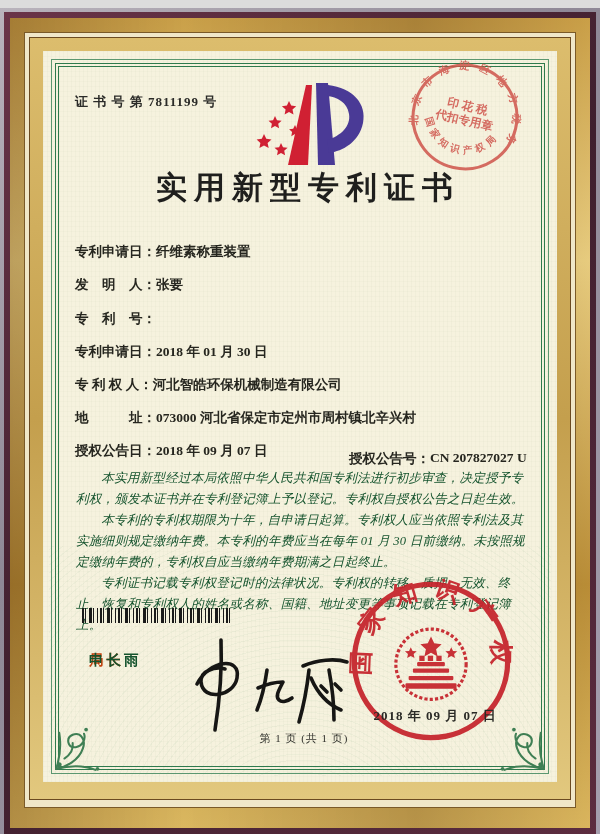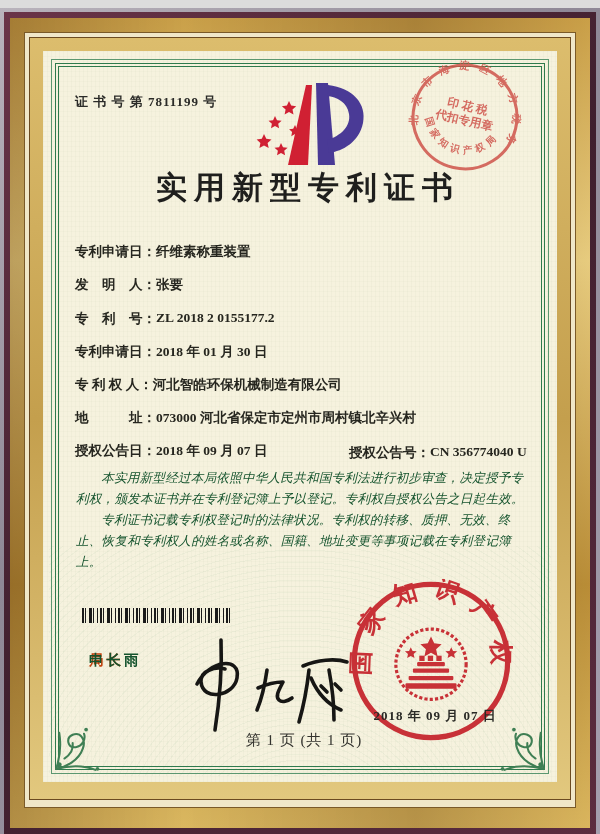--- a/index.html
+++ b/index.html
@@ -29,35 +29,35 @@
   .certno{position:absolute;left:32px;top:42px;font-size:13px;color:#2b2b28;letter-spacing:1px;font-weight:600;}
   .logo{position:absolute;left:207px;top:26px;width:120px;height:96px;}
   .taxstamp{position:absolute;left:366px;top:10px;width:112px;height:112px;transform:rotate(13deg);opacity:.85;}
   .title{position:absolute;left:16px;right:0;top:116px;text-align:center;font-size:31px;font-weight:bold;
          letter-spacing:7px;color:#1f1f1d;font-family:"DejaVu Serif","Liberation Serif",serif;}
   .fields{position:absolute;left:32px;right:26px;top:192px;font-size:13.5px;font-weight:bold;color:#26261f;}
   .frow{position:absolute;left:0;right:0;display:flex;white-space:nowrap;}
   .frow .fl{flex:0 0 auto;}
   .frow .fv{flex:0 0 auto;}
   .r0{top:0px}.r1{top:33px}.r2{top:67px}.r3{top:100px}.r4{top:133px}.r5{top:166px}.r6{top:199px}
-  .grant-right{position:absolute;left:274px;top:2px;display:flex;white-space:nowrap;}
+  .grant-right{position:absolute;left:274px;top:8px;display:flex;white-space:nowrap;}
   .body-text{position:absolute;left:33px;right:28px;top:417px;font-size:12.6px;line-height:21px;
              color:#14532d;font-style:italic;font-weight:500;letter-spacing:.2px;}
   .body-text p{margin:0;text-indent:2em;}
   .barcode{position:absolute;left:39px;top:557px;width:150px;height:15px;
      background:repeating-linear-gradient(90deg,#1a1a1a 0 2px,transparent 2px 3px,#1a1a1a 3px 4px,
         transparent 4px 7px,#1a1a1a 7px 10px,transparent 10px 11px,#1a1a1a 11px 12px,transparent 12px 15px,
         #1a1a1a 15px 16px,transparent 16px 18px);}
   .director-title{position:absolute;left:46px;top:600px;font-size:14.5px;font-weight:bold;color:#c2410c;letter-spacing:3px;}
   .director-name{position:absolute;left:46px;top:600px;font-size:14.5px;font-weight:bold;color:#14532d;letter-spacing:3px;}
   .signature{position:absolute;left:132px;top:575px;width:180px;height:120px;}
   .seal{position:absolute;left:306px;top:528px;width:164px;height:164px;opacity:.93;}
   .seal-date{position:absolute;left:312px;top:656px;width:160px;text-align:center;font-size:13px;
              font-weight:bold;color:#2a2a26;letter-spacing:1px;z-index:5;}
-  .pageno{position:absolute;left:8px;right:0;top:680px;text-align:center;font-size:15px;color:#33332e;letter-spacing:1px;}
+  .pageno{position:absolute;left:8px;right:0;top:680px;text-align:center;font-size:11px;color:#33332e;letter-spacing:1px;}
   .flourish{position:absolute;width:62px;height:62px;z-index:3;}
   .fl-bl{left:9px;bottom:9px;}
   .fl-br{right:9px;bottom:9px;transform:scaleX(-1);}
 </style>
 </head>
 <body>
 
 <div class="page">
   <div class="f-gray"></div>
   <div class="f-maroon"></div>
@@ -133,46 +133,46 @@
       <div class="frow r0">
         <span class="fl">专利申请日：</span>
         <span class="fv">纤维素称重装置</span>
       </div>
       <div class="frow r1">
         <span class="fl">发　明　人：</span>
         <span class="fv">张要</span>
       </div>
       <div class="frow r2">
         <span class="fl">专　利　号：</span>
-        <span class="fv">ZL 2018 2 0155177.2</span>
       </div>
       <div class="frow r3">
         <span class="fl">专利申请日：</span>
         <span class="fv">2018 年 01 月 30 日</span>
       </div>
       <div class="frow r4">
         <span class="fl">专 利 权 人：</span>
         <span class="fv">河北智皓环保机械制造有限公司</span>
       </div>
       <div class="frow r5">
         <span class="fl">地　　　址：</span>
         <span class="fv">073000  河北省保定市定州市周村镇北辛兴村</span>
       </div>
       <div class="frow r6">
         <span class="fl">授权公告日：</span>
         <span class="fv">2018 年 09 月 07 日</span>
         <span class="grant-right">
           <span class="fl">授权公告号：</span>
-          <span class="fv">CN 356774040 U</span>
+          <span class="fv">CN 207827027 U</span>
         </span>
       </div>
     </div>
 
     <div class="body-text">
       <p>本实用新型经过本局依照中华人民共和国专利法进行初步审查，决定授予专利权，颁发本证书并在专利登记簿上予以登记。专利权自授权公告之日起生效。</p>
+      <p>本专利的专利权期限为十年，自申请日起算。专利权人应当依照专利法及其实施细则规定缴纳年费。本专利的年费应当在每年 01 月 30 日前缴纳。未按照规定缴纳年费的，专利权自应当缴纳年费期满之日起终止。</p>
       <p>专利证书记载专利权登记时的法律状况。专利权的转移、质押、无效、终止、恢复和专利权人的姓名或名称、国籍、地址变更等事项记载在专利登记簿上。</p>
     </div>
 
     <div class="barcode"></div>
 
     <div class="director-title">局长</div>
     <div class="director-name">申长雨</div>
 
     <svg class="signature" viewBox="0 0 180 120">
       <g fill="none" stroke="#161614" stroke-width="3.6" stroke-linecap="round" stroke-linejoin="round">

